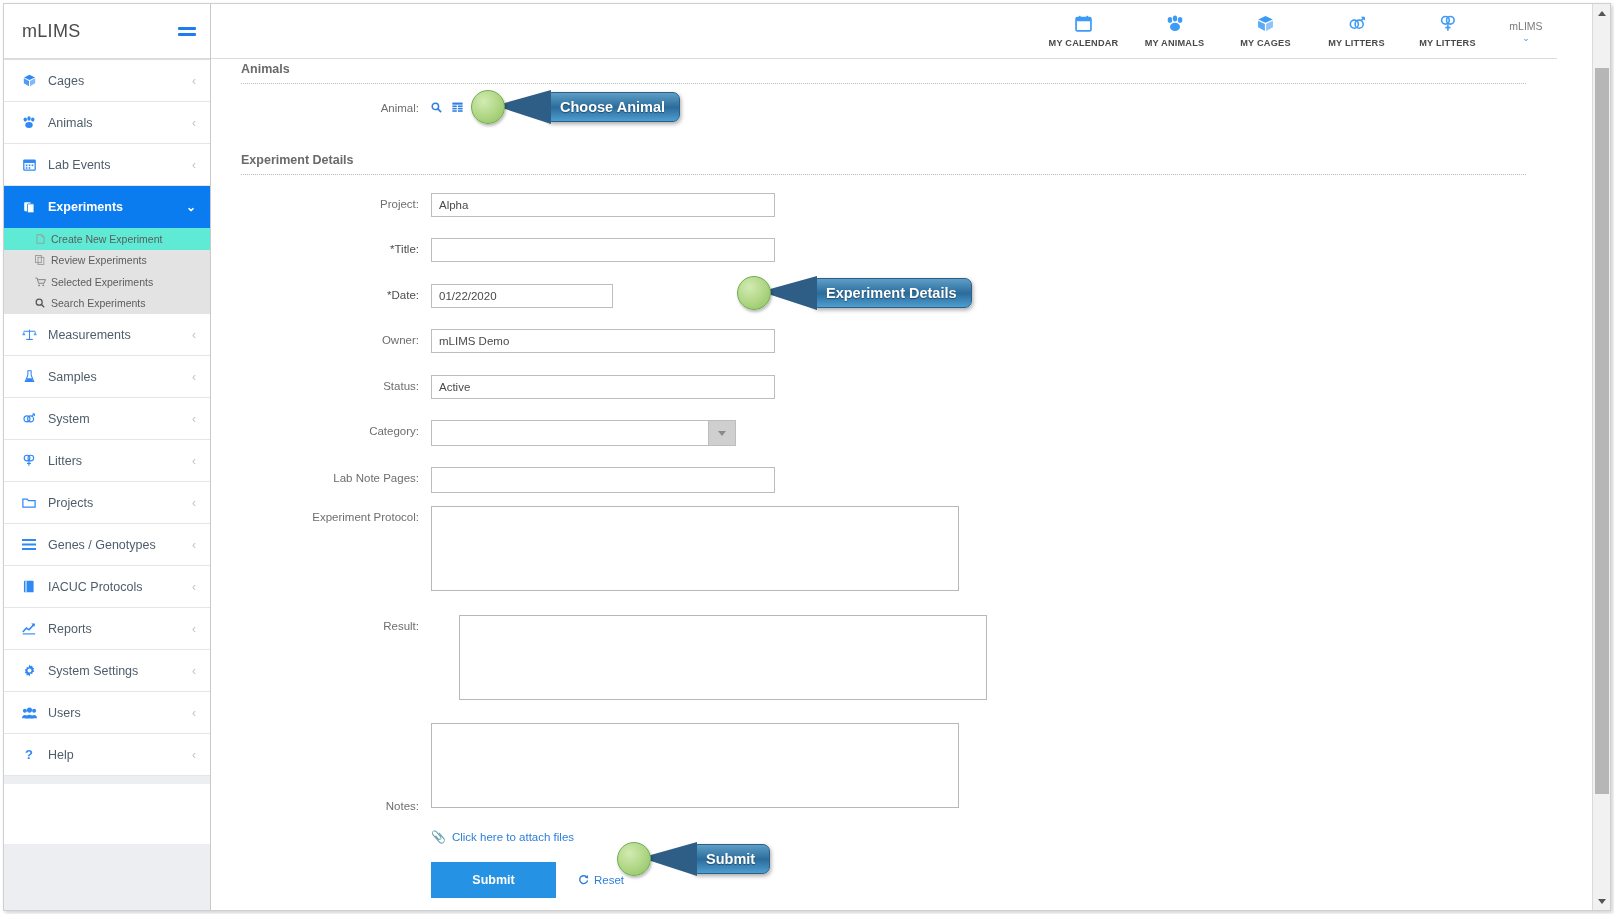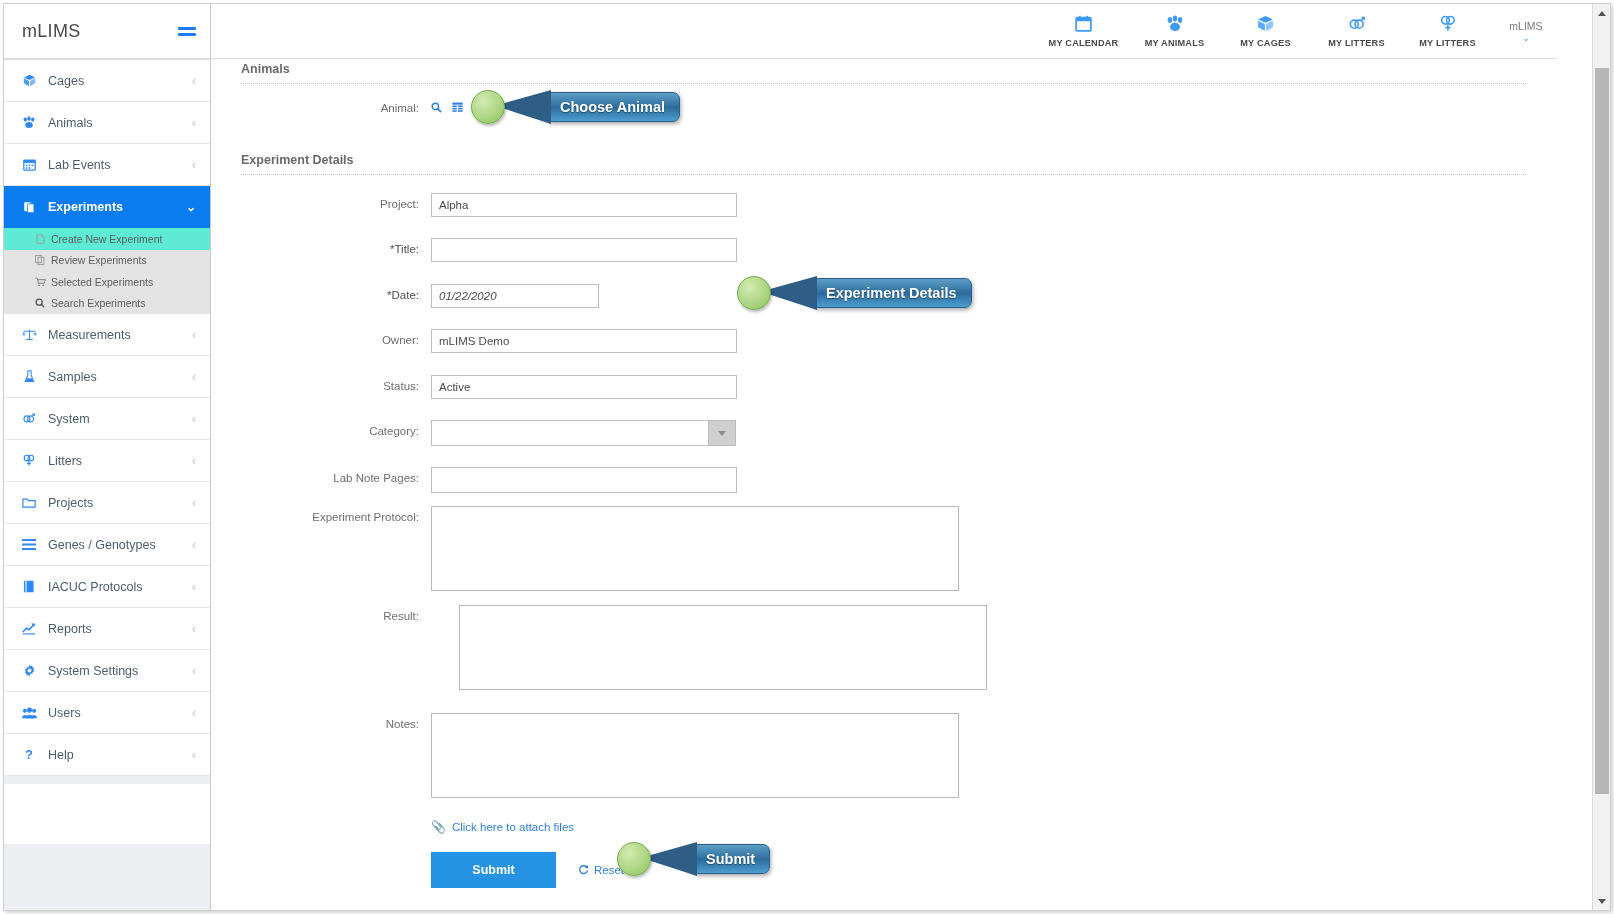--- a/index.html
+++ b/index.html
@@ -157,29 +157,29 @@
     width: 190px; flex: 0 0 190px;
     text-align: right;
     font-size: 11.5px; color: #6e6e6e;
     padding-right: 12px;
     padding-top: 5px;
   }
   .flabel.req { font-weight: normal; color: #4d4d4d; }
   .fctl { position: relative; }
 
   input.tbox {
-    height: 24px; width: 306px;
+    height: 24px; width: 344px;
     border: 1px solid #bdbdbd;
     font-size: 11.5px; color: #4a4a4a;
     padding: 0 7px;
     font-family: "Liberation Sans", sans-serif;
     background: #fff;
     outline: none;
   }
-  input.tbox.narrow { width: 168px; font-style: italic; }
+  input.tbox.narrow { width: 182px; }
   .combo { display: flex; width: 305px; }
   .combo input {
     flex: 1; height: 26px;
     border: 1px solid #bdbdbd; border-right: none;
     font-size: 11.5px; padding: 0 7px; outline: none;
     font-family: "Liberation Sans", sans-serif;
   }
   .combo .cbtn {
     width: 28px; height: 26px;
     background: #cfcfcf;
@@ -686,28 +686,28 @@
       </div>
     </div>
 
     <div class="frow" style="margin-top:13px;">
       <div class="flabel">Experiment Protocol:</div>
       <div class="fctl">
         <textarea class="tarea" style=""></textarea>
       </div>
     </div>
 
-    <div class="frow" style="margin-top:10px;gap:28px;">
+    <div class="frow" style="margin-top:20px;gap:28px;">
       <div class="flabel">Result:</div>
       <div class="fctl">
         <textarea class="tarea" style=""></textarea>
       </div>
     </div>
 
-    <div class="frow" style="margin-top:19px;">
+    <div class="frow" style="margin-top:19px;align-items:flex-end;">
       <div class="flabel">Notes:</div>
       <div class="fctl">
         <textarea class="tarea" style=""></textarea>
       </div>
     </div>
 
     <div class="frow" style="margin-top:18px;">
       <div class="flabel" style="padding-top:0;"></div>
       <div class="fctl attach">
         <span class="clip">📎</span>

